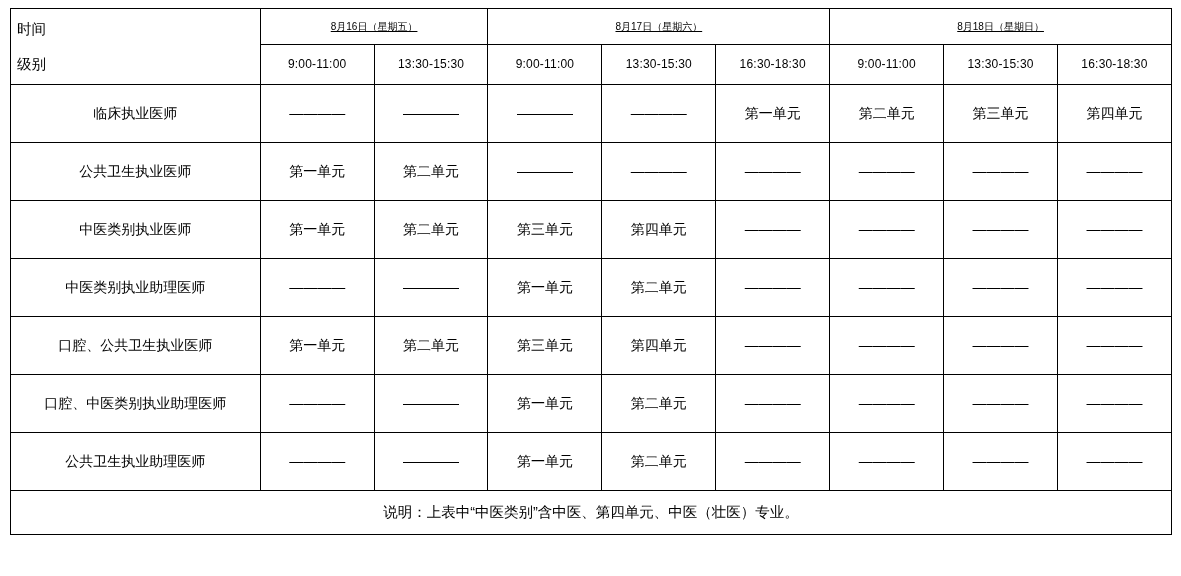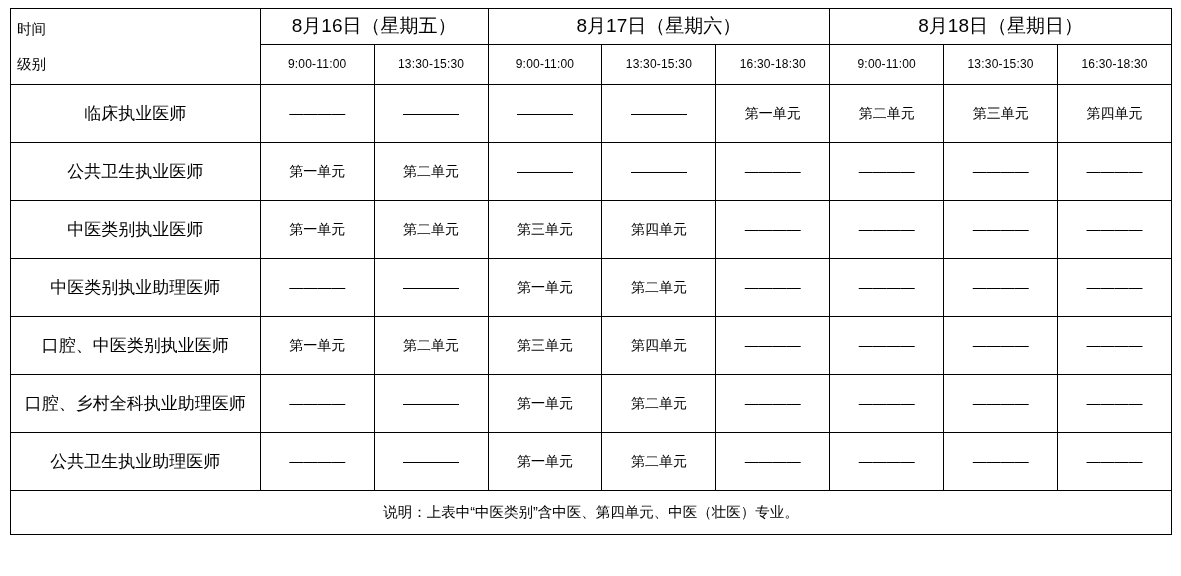--- a/index.html
+++ b/index.html
@@ -37,21 +37,22 @@
     box-sizing: border-box;
   }
   
   col.c-label  { width: 228px; }
   col.c-slot   { width: 104px; }
 
   td.day-head {
     text-align: left;
     padding-left: 10px;
     height: 36px;
-    font-size: 19px;
+    font-size: 10px;
+    text-decoration: underline;
   }
   td.slot-head {
     height: 40px;
     font-size: 12px;
     letter-spacing: 0.2px;
   }
   td.corner {
     text-align: left;
     padding-left: 10px;
     vertical-align: middle;
@@ -64,21 +65,21 @@
     height: 100%;
   }
   td.corner .corner-line {
     display: block;
     text-align: left;
   }
   td.rowlabel {
     text-align: left;
     padding-left: 10px;
     height: 58px;
-    font-size: 17px;
+    font-size: 14px;
   }
   td.cell {
     height: 58px;
     font-size: 14px;
     white-space: nowrap;
   }
   td.note {
     text-align: left;
     padding: 12px 10px;
     font-size: 14.5px;
@@ -169,33 +170,33 @@
         <td class="cell">————</td>
         <td class="cell">第一单元</td>
         <td class="cell">第二单元</td>
         <td class="cell">————</td>
         <td class="cell">————</td>
         <td class="cell">————</td>
         <td class="cell">————</td>
       </tr>
 
       <tr>
-        <td class="rowlabel">口腔、中医类别执业医师</td>
+        <td class="rowlabel">口腔、公共卫生执业医师</td>
         <td class="cell">第一单元</td>
         <td class="cell">第二单元</td>
         <td class="cell">第三单元</td>
         <td class="cell">第四单元</td>
         <td class="cell">————</td>
         <td class="cell">————</td>
         <td class="cell">————</td>
         <td class="cell">————</td>
       </tr>
 
       <tr>
-        <td class="rowlabel">口腔、乡村全科执业助理医师</td>
+        <td class="rowlabel">口腔、中医类别执业助理医师</td>
         <td class="cell">————</td>
         <td class="cell">————</td>
         <td class="cell">第一单元</td>
         <td class="cell">第二单元</td>
         <td class="cell">————</td>
         <td class="cell">————</td>
         <td class="cell">————</td>
         <td class="cell">————</td>
       </tr>
 

